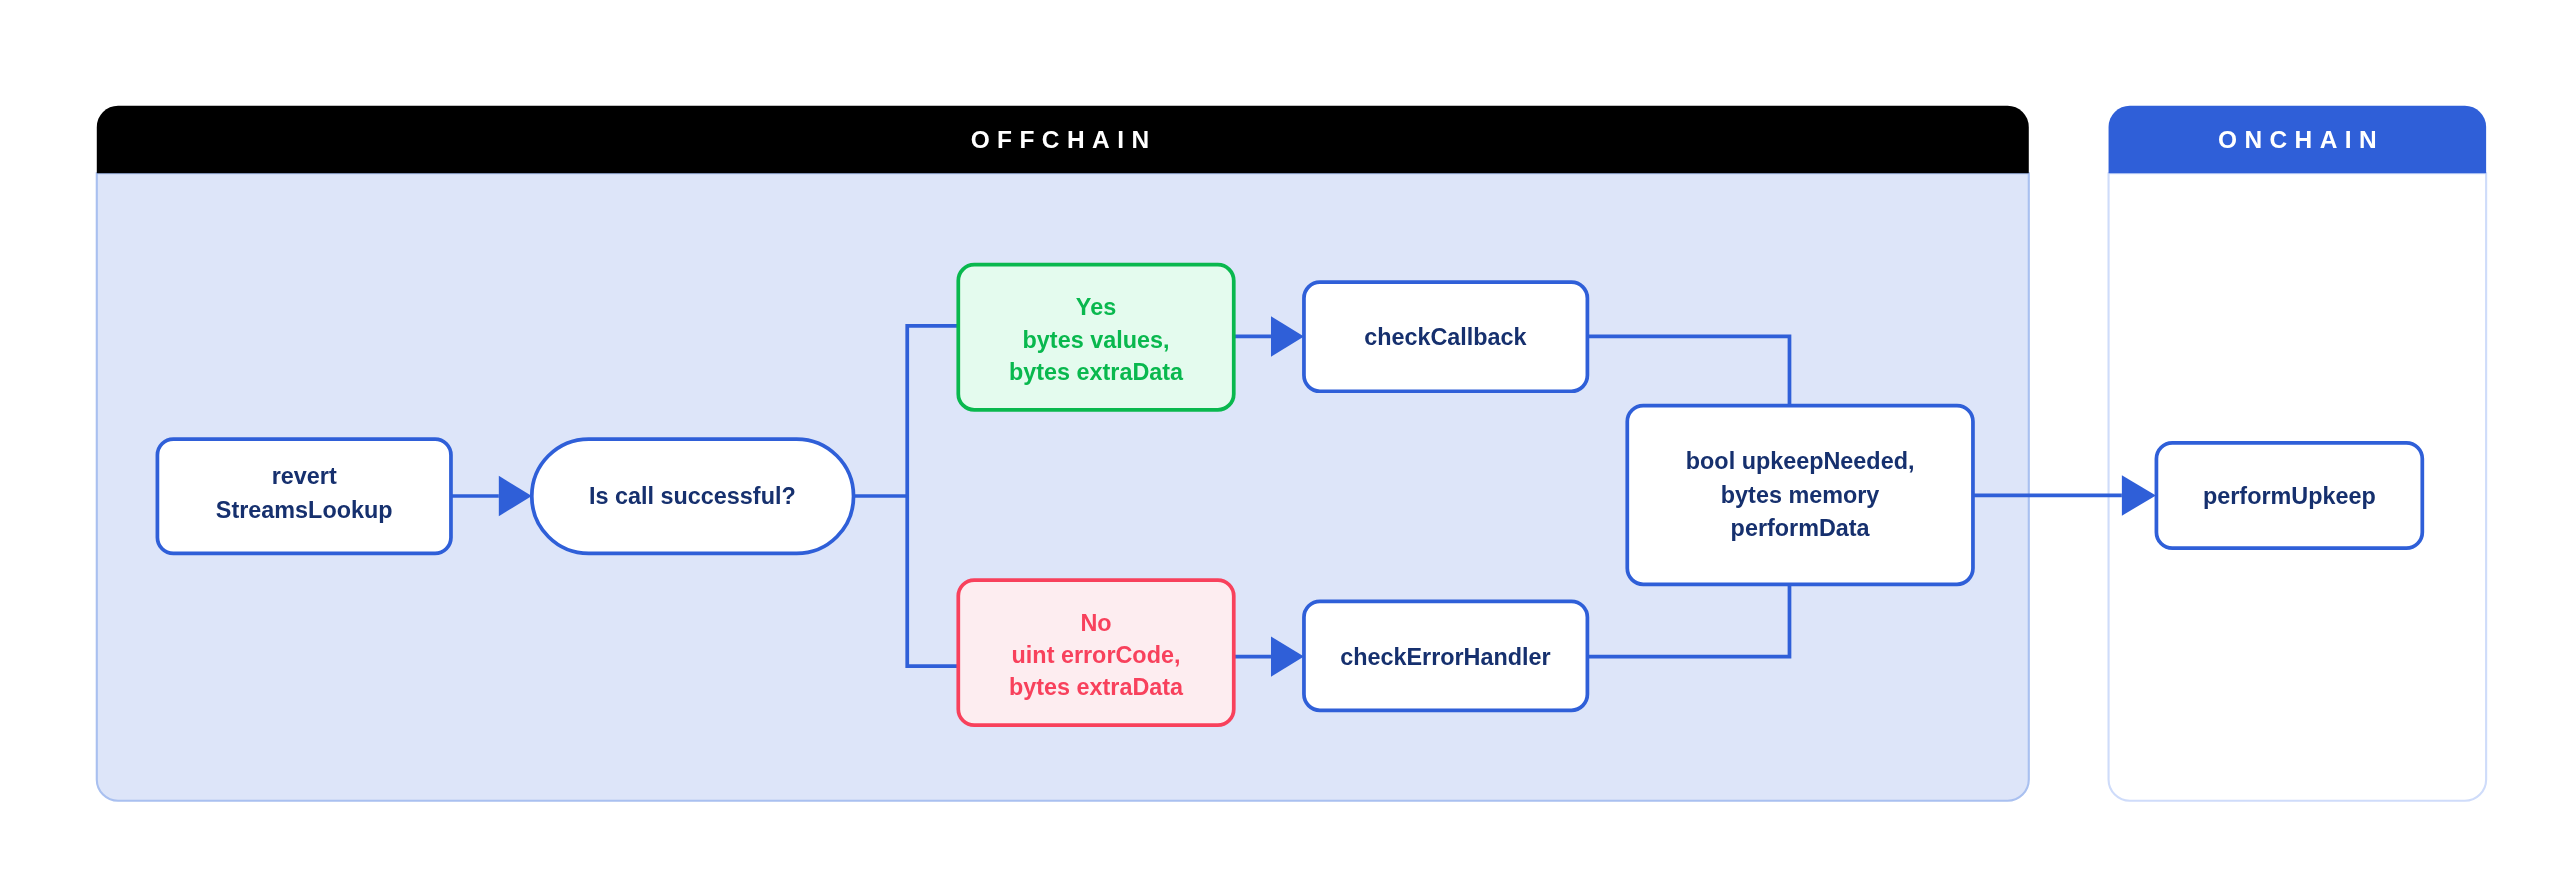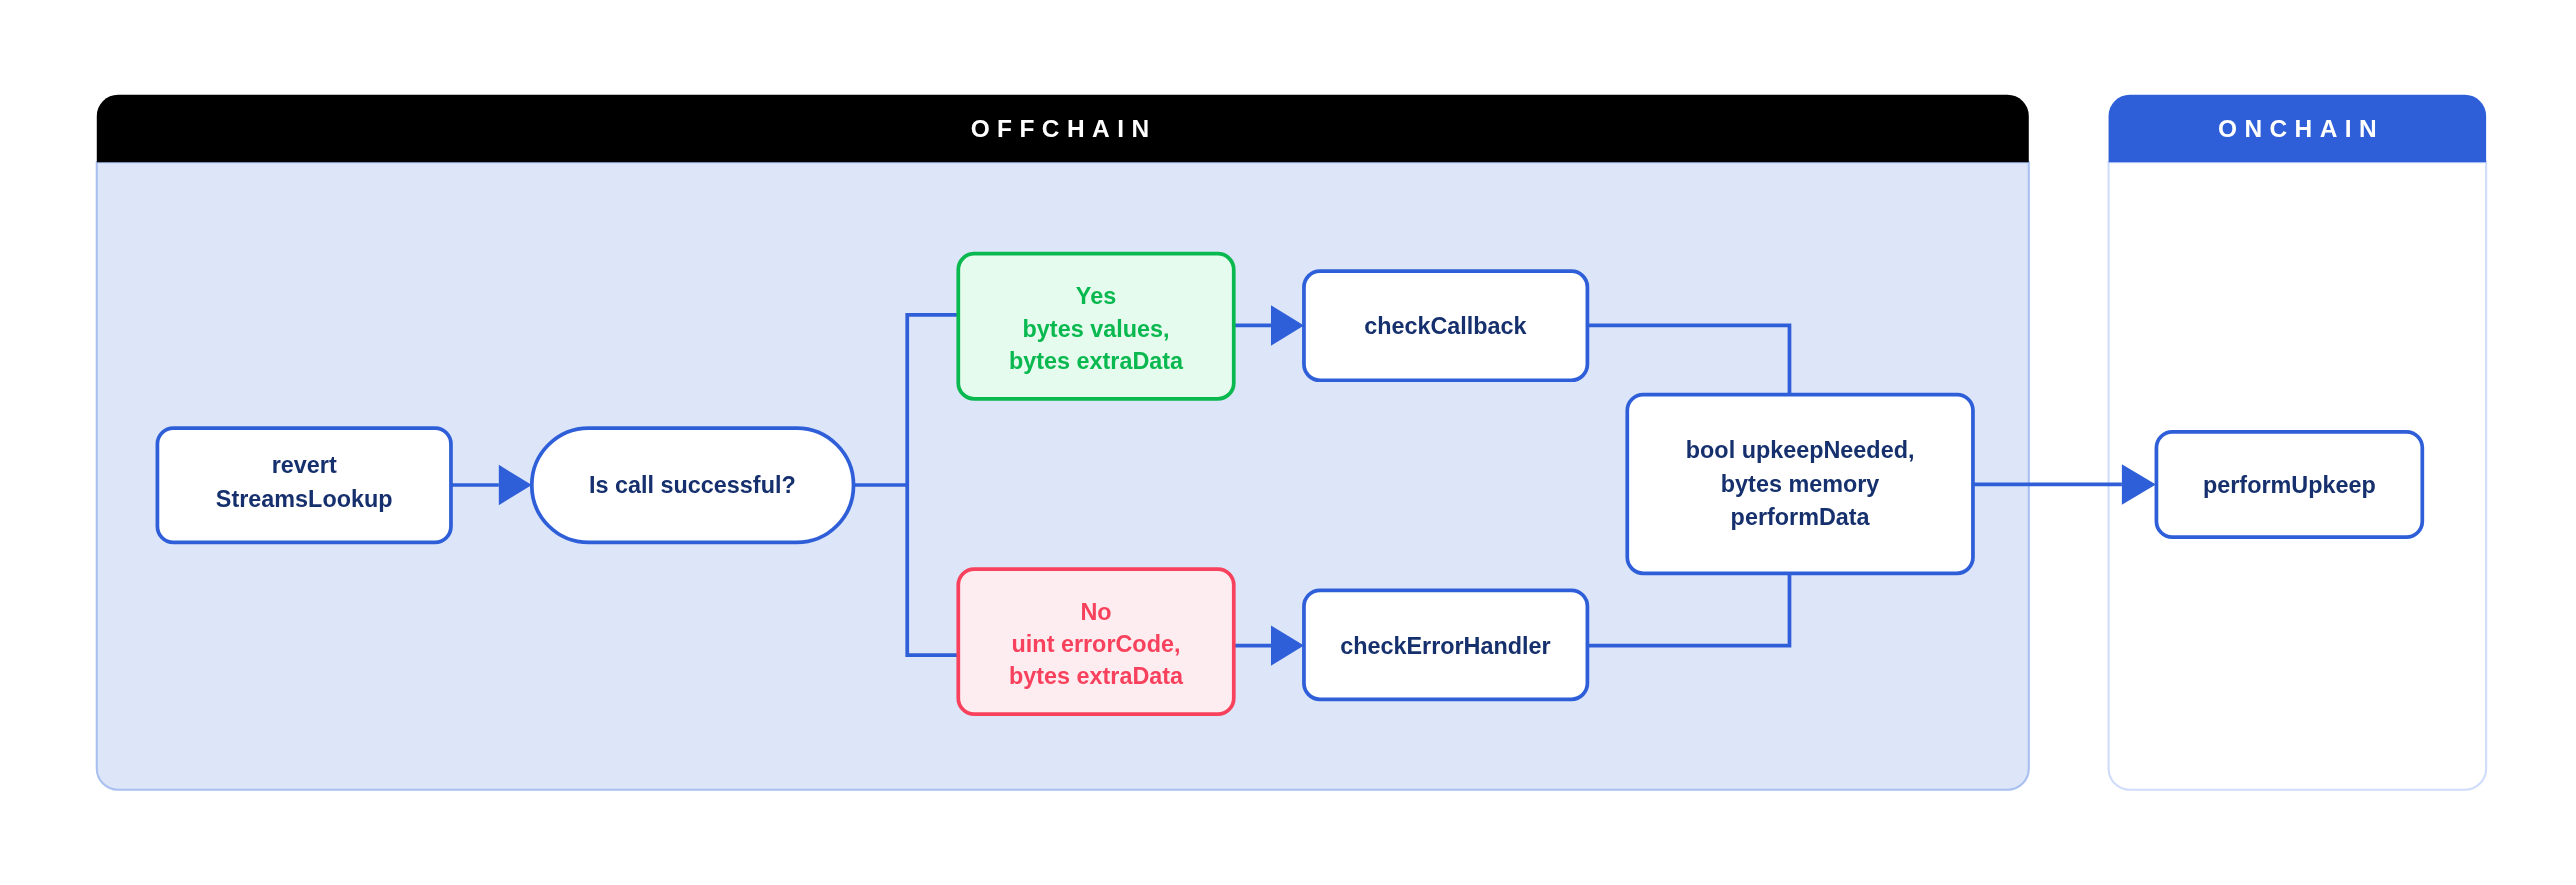--- a/index.html
+++ b/index.html
@@ -1,21 +1,21 @@
 <!DOCTYPE html>
 <html style="font-size:8.5px"><head>
 <meta charset="utf-8">
 <title>Streams Lookup Flow</title>
 <style>
   html,body{margin:0;padding:0;background:#ffffff;}
   body{
     font-family:"Liberation Sans","DejaVu Sans",sans-serif;
     width:2576px;height:886px;overflow:hidden;position:relative;
   }
-  #stage{position:absolute;left:0;top:0;width:2576px;height:714px;}
+  #stage{position:absolute;left:0;top:11px;width:2576px;height:714px;}
   svg#diagram{position:absolute;left:0;top:0;width:2576px;height:886px;display:block;}
 
   .panel-body{stroke-width:4;}
   .panel-header-text{
     font-size:46px;font-weight:700;letter-spacing:14px;
     text-anchor:middle;dominant-baseline:middle;fill:#ffffff;
   }
   .node-rect{stroke-width:7;}
   .node-text{
     font-weight:700;text-anchor:middle;

